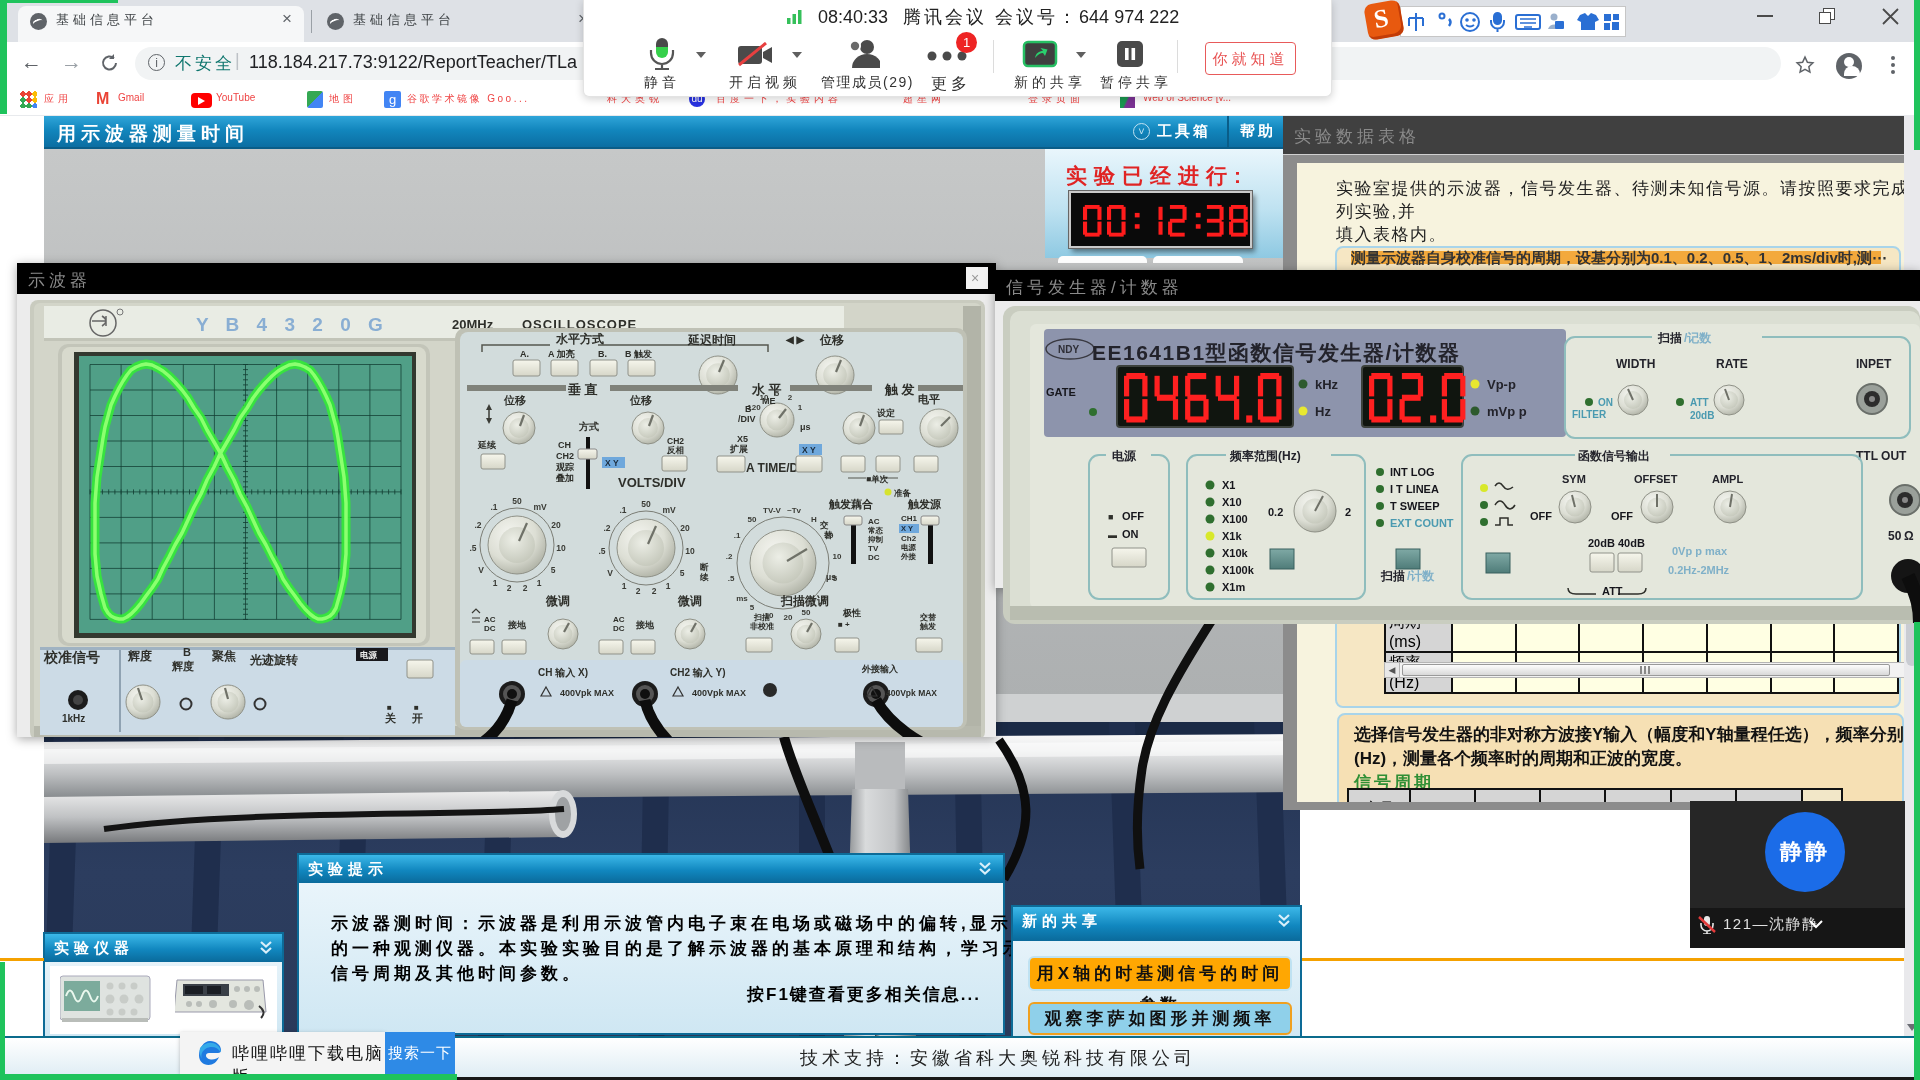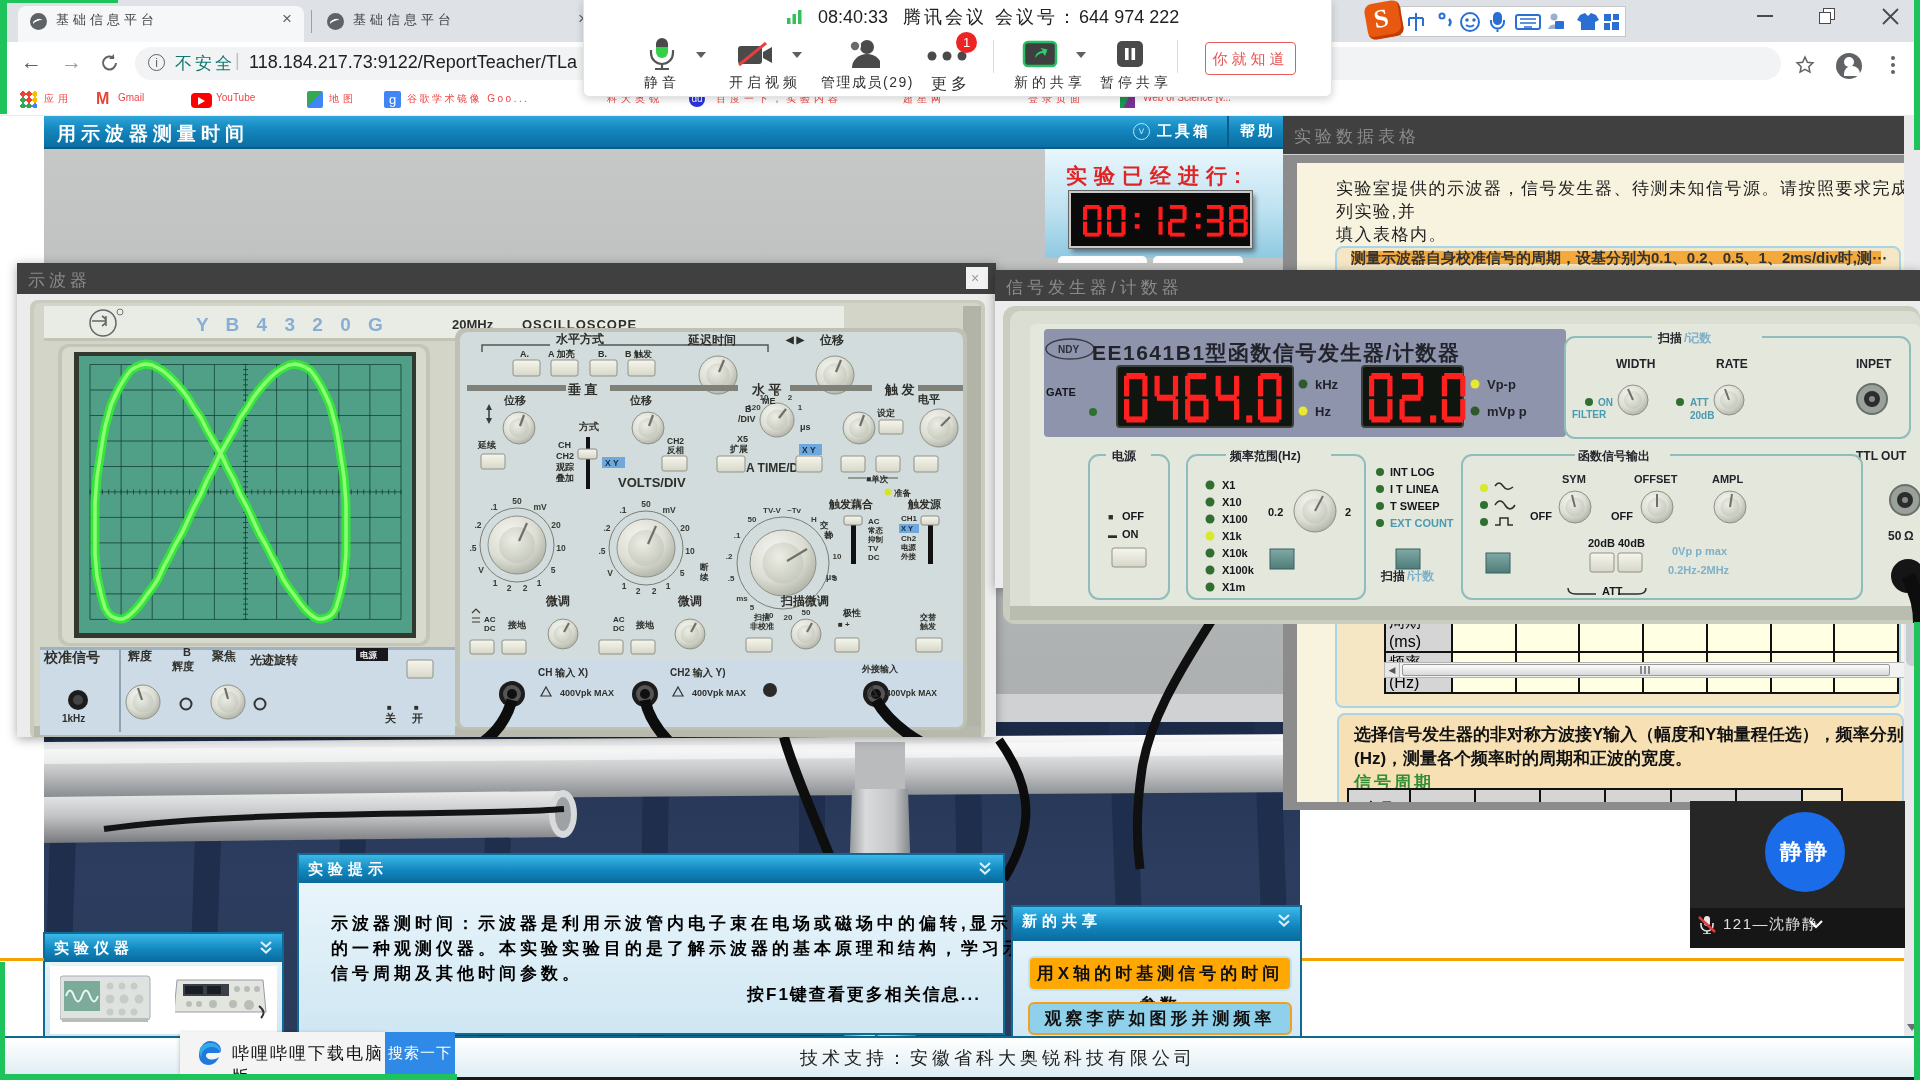--- a/index.html
+++ b/index.html
@@ -19,21 +19,21 @@
 
 #appbar{left:44px;top:116px;width:1239px;height:33px;background:linear-gradient(#2fa5d9 0%,#1286bd 45%,#0b6ea2 100%);border-bottom:2px solid #0a5d88;}
 #appbar .t{position:absolute;left:13px;top:5px;font-size:19px;font-weight:bold;color:#fff;letter-spacing:5px;}
 #scene{left:44px;top:149px;width:1256px;height:887px;background:linear-gradient(#c6c8c8 0%,#b4b6b7 40%,#adb0b1 62%,#c9cbcb 70%);overflow:hidden;}
 #dpanel{left:1283px;top:116px;width:637px;height:694px;background:#8c8c8c;}
 #dpanel .hd{position:absolute;left:0;top:0;width:637px;height:39px;background:#404040;border-bottom:1px solid #d0d0d0;}
 #dpanel .hd span{position:absolute;left:11px;top:9px;font-size:17px;color:#8a8a8a;letter-spacing:4px;}
 #beige{position:absolute;left:14px;top:47px;width:607px;height:639px;background:#f7f3de;overflow:hidden;}
 
 .win{background:#ececec;box-shadow:0 2px 10px rgba(0,0,0,.35);}
-.win .tbar{position:absolute;left:0;top:0;width:100%;height:31px;background:#404040;}
+.win .tbar{position:absolute;left:0;top:0;width:100%;height:31px;background:#000000;}
 .win .tbar span{position:absolute;left:11px;top:6px;font-size:17px;color:#8a8a8a;letter-spacing:4px;}
 
 .bluewin{border:2px solid #0d6b97;background:linear-gradient(#eef7fc,#cfe7f3);}
 .bluewin .bh{position:absolute;left:0;top:0;width:100%;height:28px;background:linear-gradient(#3cb8e8 0%,#1187bf 55%,#0a6a9b 100%);}
 .bluewin .bh span{position:absolute;left:9px;top:5px;font-size:15px;font-weight:bold;color:#fff;letter-spacing:5px;}
 </style></head>
 <body>
 
 <div class="abs" id="tabbar">
   <div class="abs tab1"></div>

